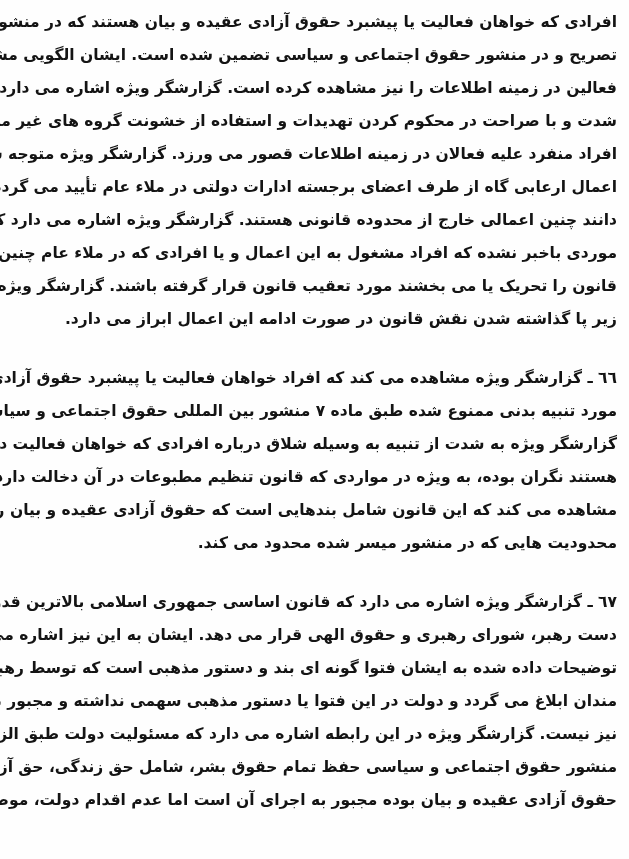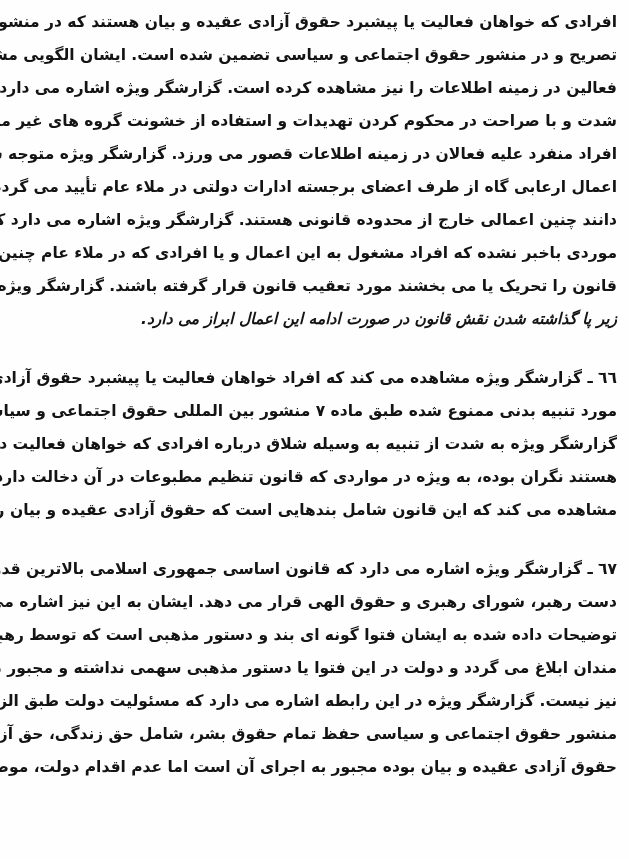--- a/index.html
+++ b/index.html
@@ -32,21 +32,20 @@
     text-align: justify;
     text-align-last: justify;
     -moz-text-align-last: justify;
     text-justify: inter-word;
     letter-spacing: 0;
     transform: scaleY(1.02);
   }
   .line.last {
     text-align: right;
     text-align-last: right;
-    font-style: italic;
     -moz-text-align-last: right;
   }
 </style>
 </head>
 <body>
 
 <div class="page">
 
   <div class="para">
     <div class="line">افرادی که خواهان فعالیت یا پیشبرد حقوق آزادی عقیده و بیان هستند که در منشور جهانی حقوق بشر</div>
@@ -60,20 +59,21 @@
     <div class="line">قانون را تحریک یا می بخشند مورد تعقیب قانون قرار گرفته باشند. گزارشگر ویژه واهمه خود را از</div>
     <div class="line last">زیر پا گذاشته شدن نقش قانون در صورت ادامه این اعمال ابراز می دارد.</div>
   </div>
 
   <div class="para">
     <div class="line">٦٦ ـ گزارشگر ویژه مشاهده می کند که افراد خواهان فعالیت یا پیشبرد حقوق آزادی عقیده و بیان</div>
     <div class="line">مورد تنبیه بدنی ممنوع شده طبق ماده ٧ منشور بین المللی حقوق اجتماعی و سیاسی قرار می گیرند.</div>
     <div class="line">گزارشگر ویژه به شدت از تنبیه به وسیله شلاق درباره افرادی که خواهان فعالیت در حقوق آزادی بیان</div>
     <div class="line">هستند نگران بوده، به ویژه در مواردی که قانون تنظیم مطبوعات در آن دخالت دارد. گزارشگر ویژه</div>
     <div class="line">مشاهده می کند که این قانون شامل بندهایی است که حقوق آزادی عقیده و بیان را بیش از</div>
+    <div class="line last">محدودیت هایی که در منشور میسر شده محدود می کند.</div>
   </div>
 
   <div class="para">
     <div class="line">٦٧ ـ گزارشگر ویژه اشاره می دارد که قانون اساسی جمهوری اسلامی بالاترین قدرت سیاسی را در</div>
     <div class="line">دست رهبر، شورای رهبری و حقوق الهی قرار می دهد. ایشان به این نیز اشاره می دارد که طبق</div>
     <div class="line">توضیحات داده شده به ایشان فتوا گونه ای بند و دستور مذهبی است که توسط رهبر دینی به علاقه</div>
     <div class="line">مندان ابلاغ می گردد و دولت در این فتوا یا دستور مذهبی سهمی نداشته  و مجبور به اجرای آن</div>
     <div class="line">نیز نیست. گزارشگر ویژه در این رابطه اشاره می دارد که مسئولیت دولت طبق الزامات ذکر شده در</div>
     <div class="line">منشور حقوق اجتماعی و سیاسی حفظ تمام حقوق بشر، شامل حق زندگی، حق آزادی دین و عقیده و</div>
     <div class="line">حقوق آزادی عقیده و بیان بوده مجبور به اجرای آن است اما عدم اقدام دولت، موضوعی است سوال</div>

